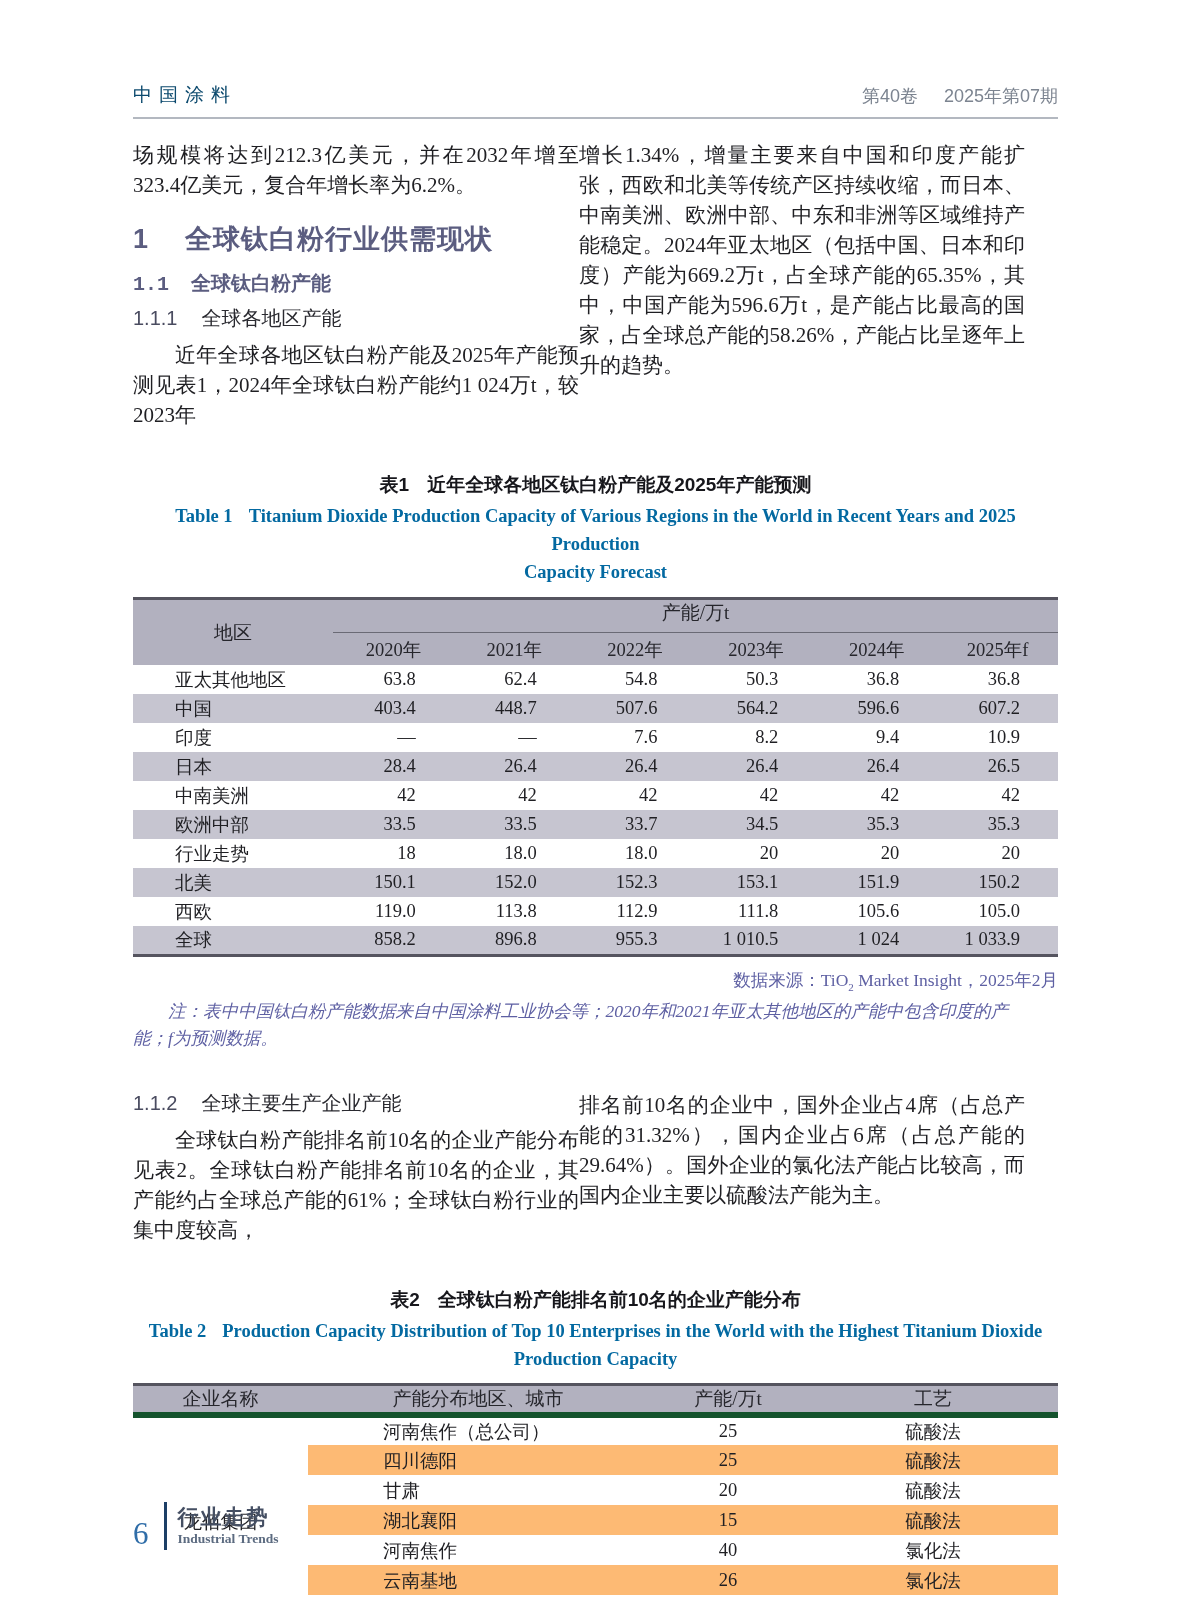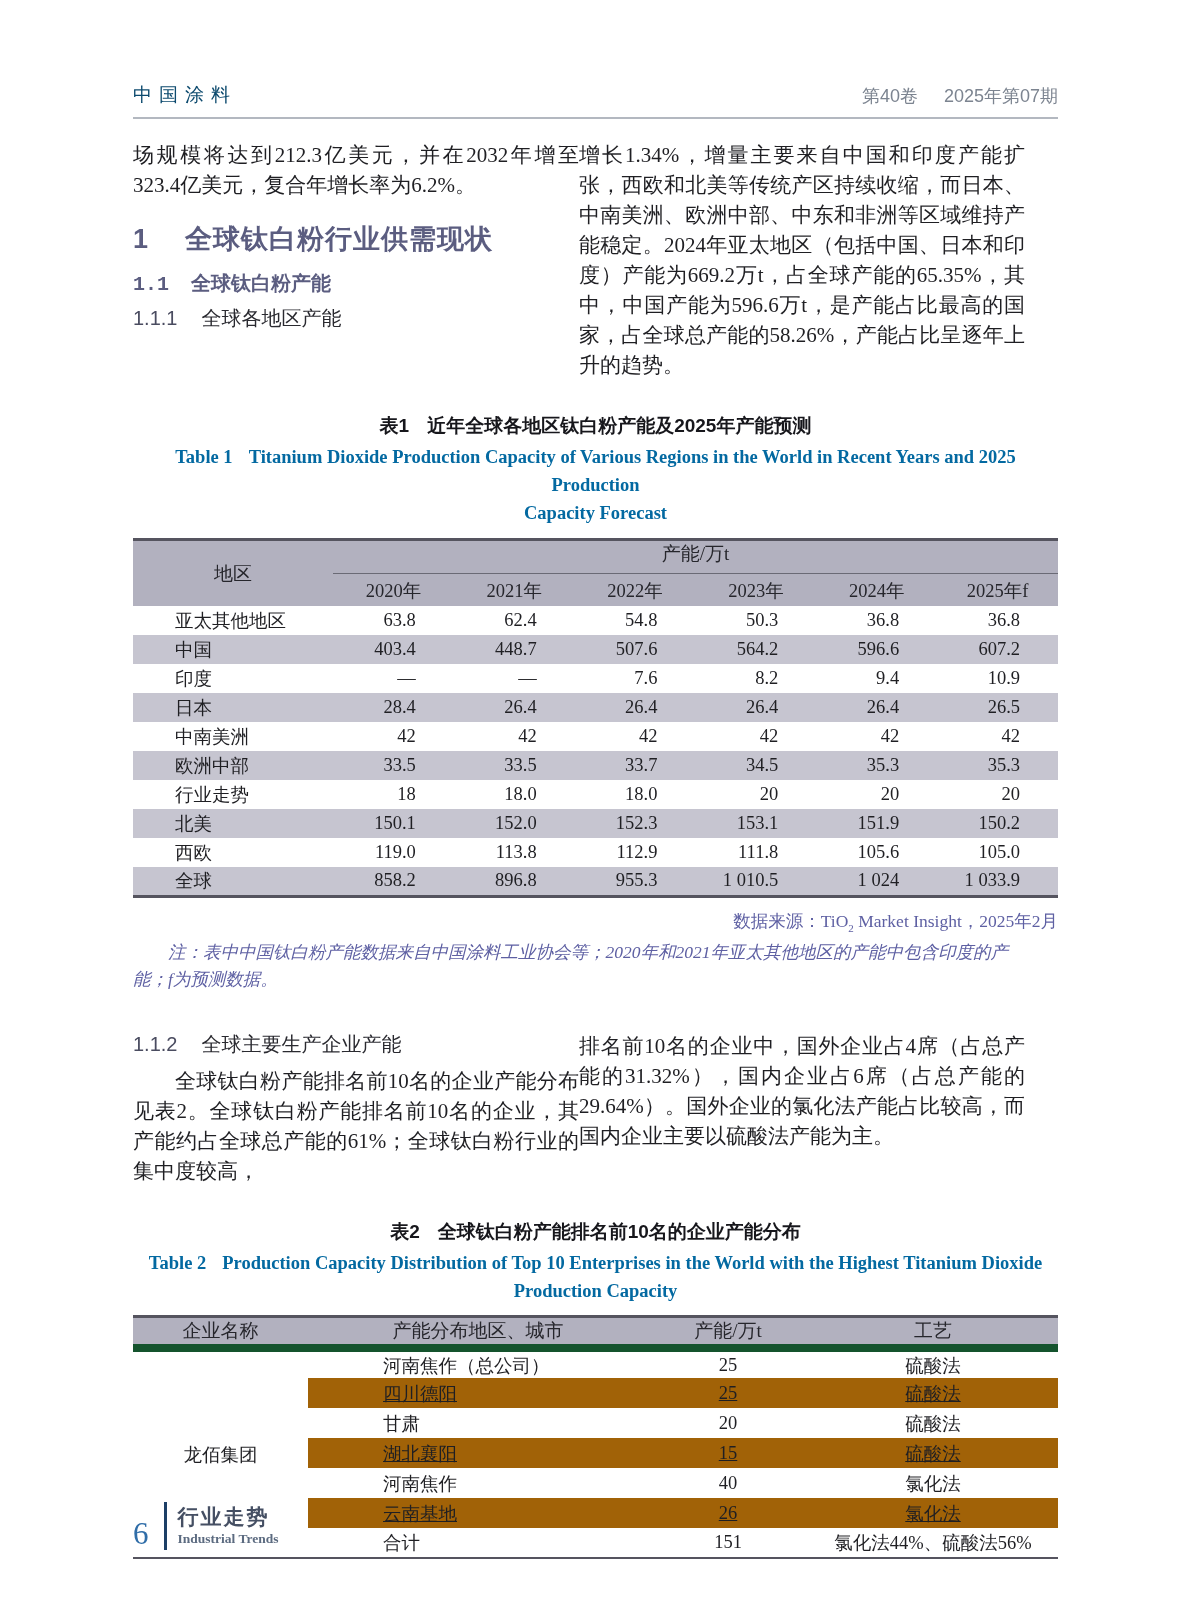--- a/index.html
+++ b/index.html
@@ -31,21 +31,21 @@
   }
   .h1 .hnum { margin-right:36px; }
   .h2 {
     font-family:Liberation Mono, monospace; font-weight:bold;
     font-size:20px; color:#5b5d80; margin:0 0 8px 0;
   }
   .h2 .hnum { margin-right:22px; }
   .h3 { font-size:20px; color:#2a2a30; margin:0 0 8px 0; }
   .h3 .hnum { font-family:"Liberation Sans",sans-serif; color:#4a4c60; margin-right:24px; }
   
-  .tcaption { text-align:center; margin-top:33px; }
+  .tcaption { text-align:center; margin-top:42px; }
   .tcap-cn { font-family:"Liberation Sans",sans-serif; font-weight:bold; font-size:19px; color:#17171c; }
   .tcap-cn .tlabel { margin-right:18px; }
   .tcap-en { font-weight:bold; font-size:18.5px; line-height:28px; color:#0369a1; margin-top:4px; }
   .tcap-en .tlabel { margin-right:16px; }
   
   table { border-collapse:collapse; table-layout:fixed; }
   .t1 { width:925px; margin-top:11px; font-size:18.5px;
         border-top:3px solid #55545f; border-bottom:3px solid #55545f; }
   .t1 th { font-weight:normal; background:#b2b1bf; color:#26262c; }
   .t1 .th-span { height:34px; font-size:19px; }
@@ -60,25 +60,25 @@
   
   .source { width:925px; text-align:right; color:#5e60a3; font-size:17.5px; margin-top:11px; }
   .source sub { font-size:11px; }
   .note { width:925px; color:#5e60a3; font-size:17.5px; line-height:27px;
           font-style:italic; margin-top:6px; }
   .note .nl1 { text-indent:2em; }
   .sec112 { margin-top:38px; }
   
   .t2 { width:925px; margin-top:10px; font-size:18.5px; border-top:3px solid #55545f; }
   .t2 th { font-weight:normal; background:#b2b1bf; color:#26262c; height:28px; font-size:19px;
-           border-bottom:8px solid #14532d; }
+           border-bottom:6px solid #14532d; }
   .t2 .c1 { width:175px; } .t2 .c2 { width:340px; } .t2 .c3 { width:160px; } .t2 .c4 { width:250px; }
   .t2 td { height:30px; text-align:center; }
   .t2 td.site { text-align:left; padding-left:75px; }
-  .t2 tr.stripe td { background:#a16207;text-decoration:underline; }
+  .t2 tr.stripe td { background:#fdba74; }
   .t2 td.company { text-align:center; background:#ffffff; }
   .t2 tr.lastrow td, .t2 td.company { border-bottom:2px solid #55545f; }
   
   .pagefoot { position:absolute; left:133px; top:1502px; display:flex; align-items:center; }
   .pagenum { font-size:31px; color:#2f6da8; line-height:1; margin-top:14px; }
   .footbar { width:3px; height:48px; background:#1d3f66; margin:0 11px 0 15px; }
   .foot-cn { font-family:Liberation Sans, sans-serif; font-weight:bold; font-size:21px;
              color:#454f63; letter-spacing:2px; line-height:1.15; }
   .foot-en { font-size:13.5px; font-weight:bold; color:#5c6b80; margin-top:2px; }
 </style>
@@ -101,20 +101,21 @@
         <p class="body">场规模将达到212.3亿美元，并在2032年增至323.4亿美元，复合年增长率为6.2%。</p>
         <div class="h1">
           <span class="hnum">1</span><span>全球钛白粉行业供需现状</span>
         </div>
         <div class="h2">
           <span class="hnum">1.1</span><span>全球钛白粉产能</span>
         </div>
         <div class="h3">
           <span class="hnum">1.1.1</span><span>全球各地区产能</span>
         </div>
+        <p class="body indent">近年全球各地区钛白粉产能及2025年产能预测见表1，2024年全球钛白粉产能约1 024万t，较2023年</p>
       </div>
       <div class="col">
         <p class="body">增长1.34%，增量主要来自中国和印度产能扩张，西欧和北美等传统产区持续收缩，而日本、中南美洲、欧洲中部、中东和非洲等区域维持产能稳定。2024年亚太地区（包括中国、日本和印度）产能为669.2万t，占全球产能的65.35%，其中，中国产能为596.6万t，是产能占比最高的国家，占全球总产能的58.26%，产能占比呈逐年上升的趋势。</p>
       </div>
     </div>
 
     <div class="tcaption">
       <div class="tcap-cn">
         <span class="tlabel">表1</span><span>近年全球各地区钛白粉产能及2025年产能预测</span>
       </div>

